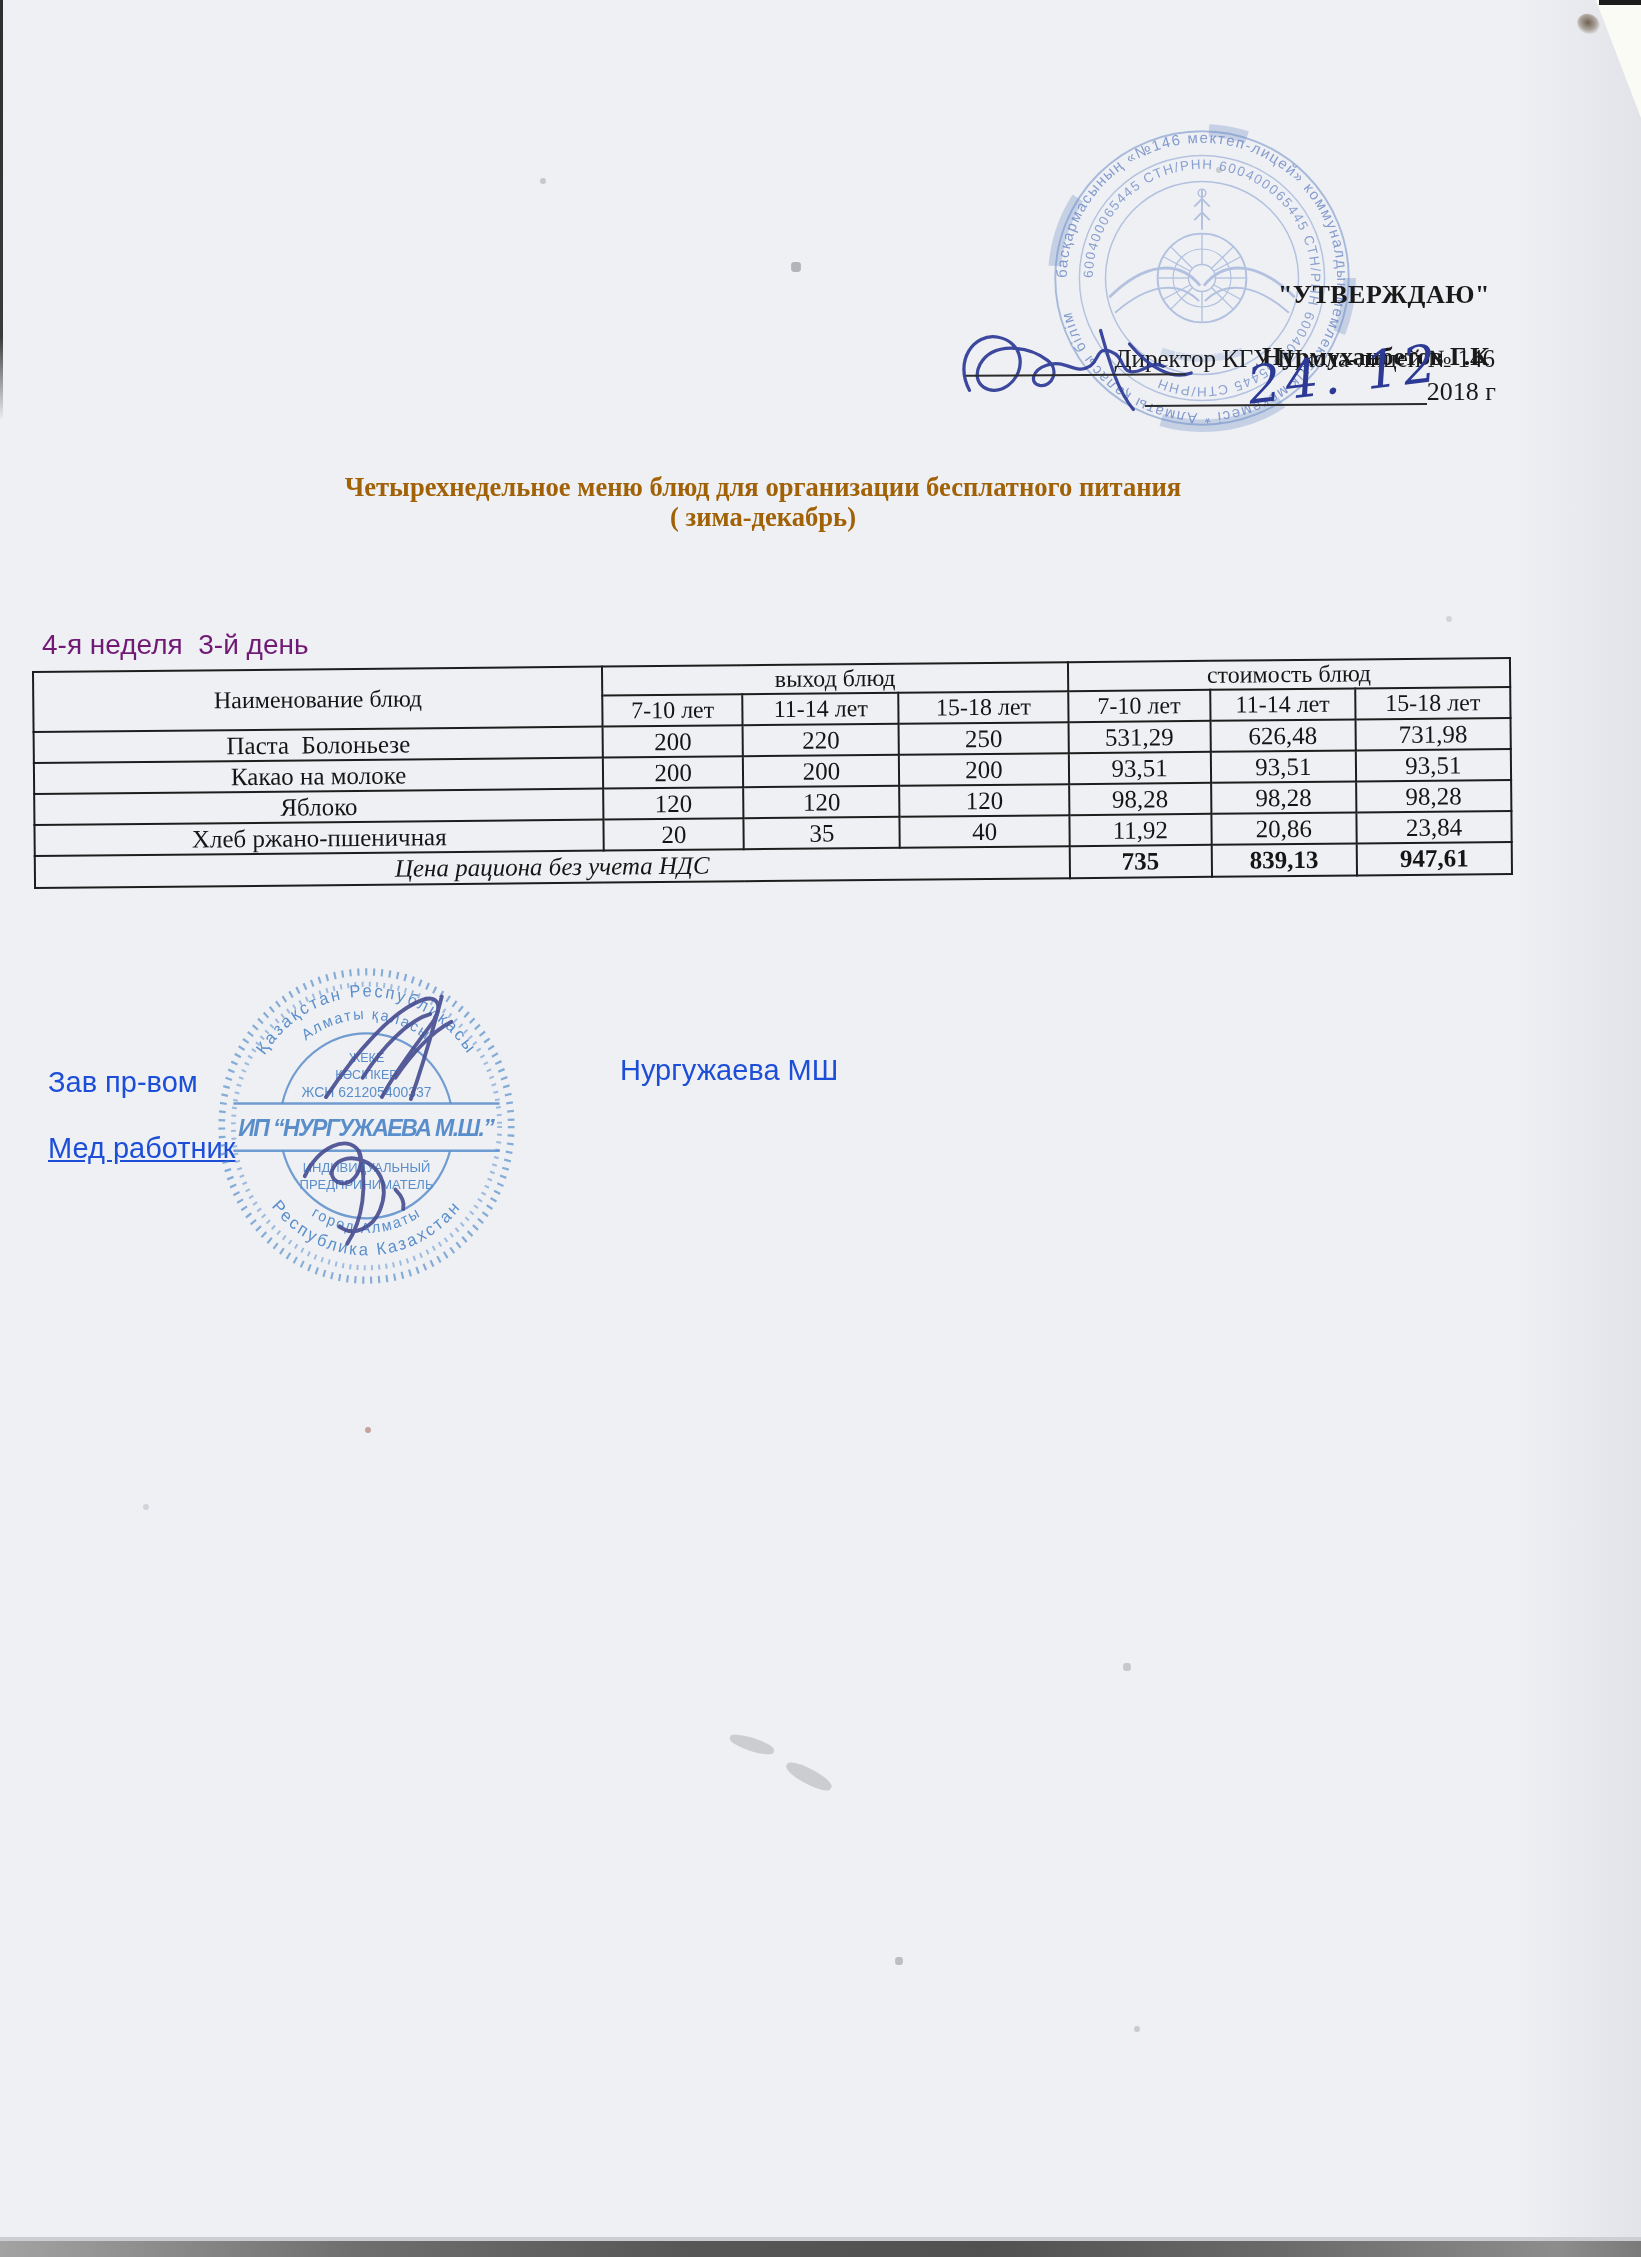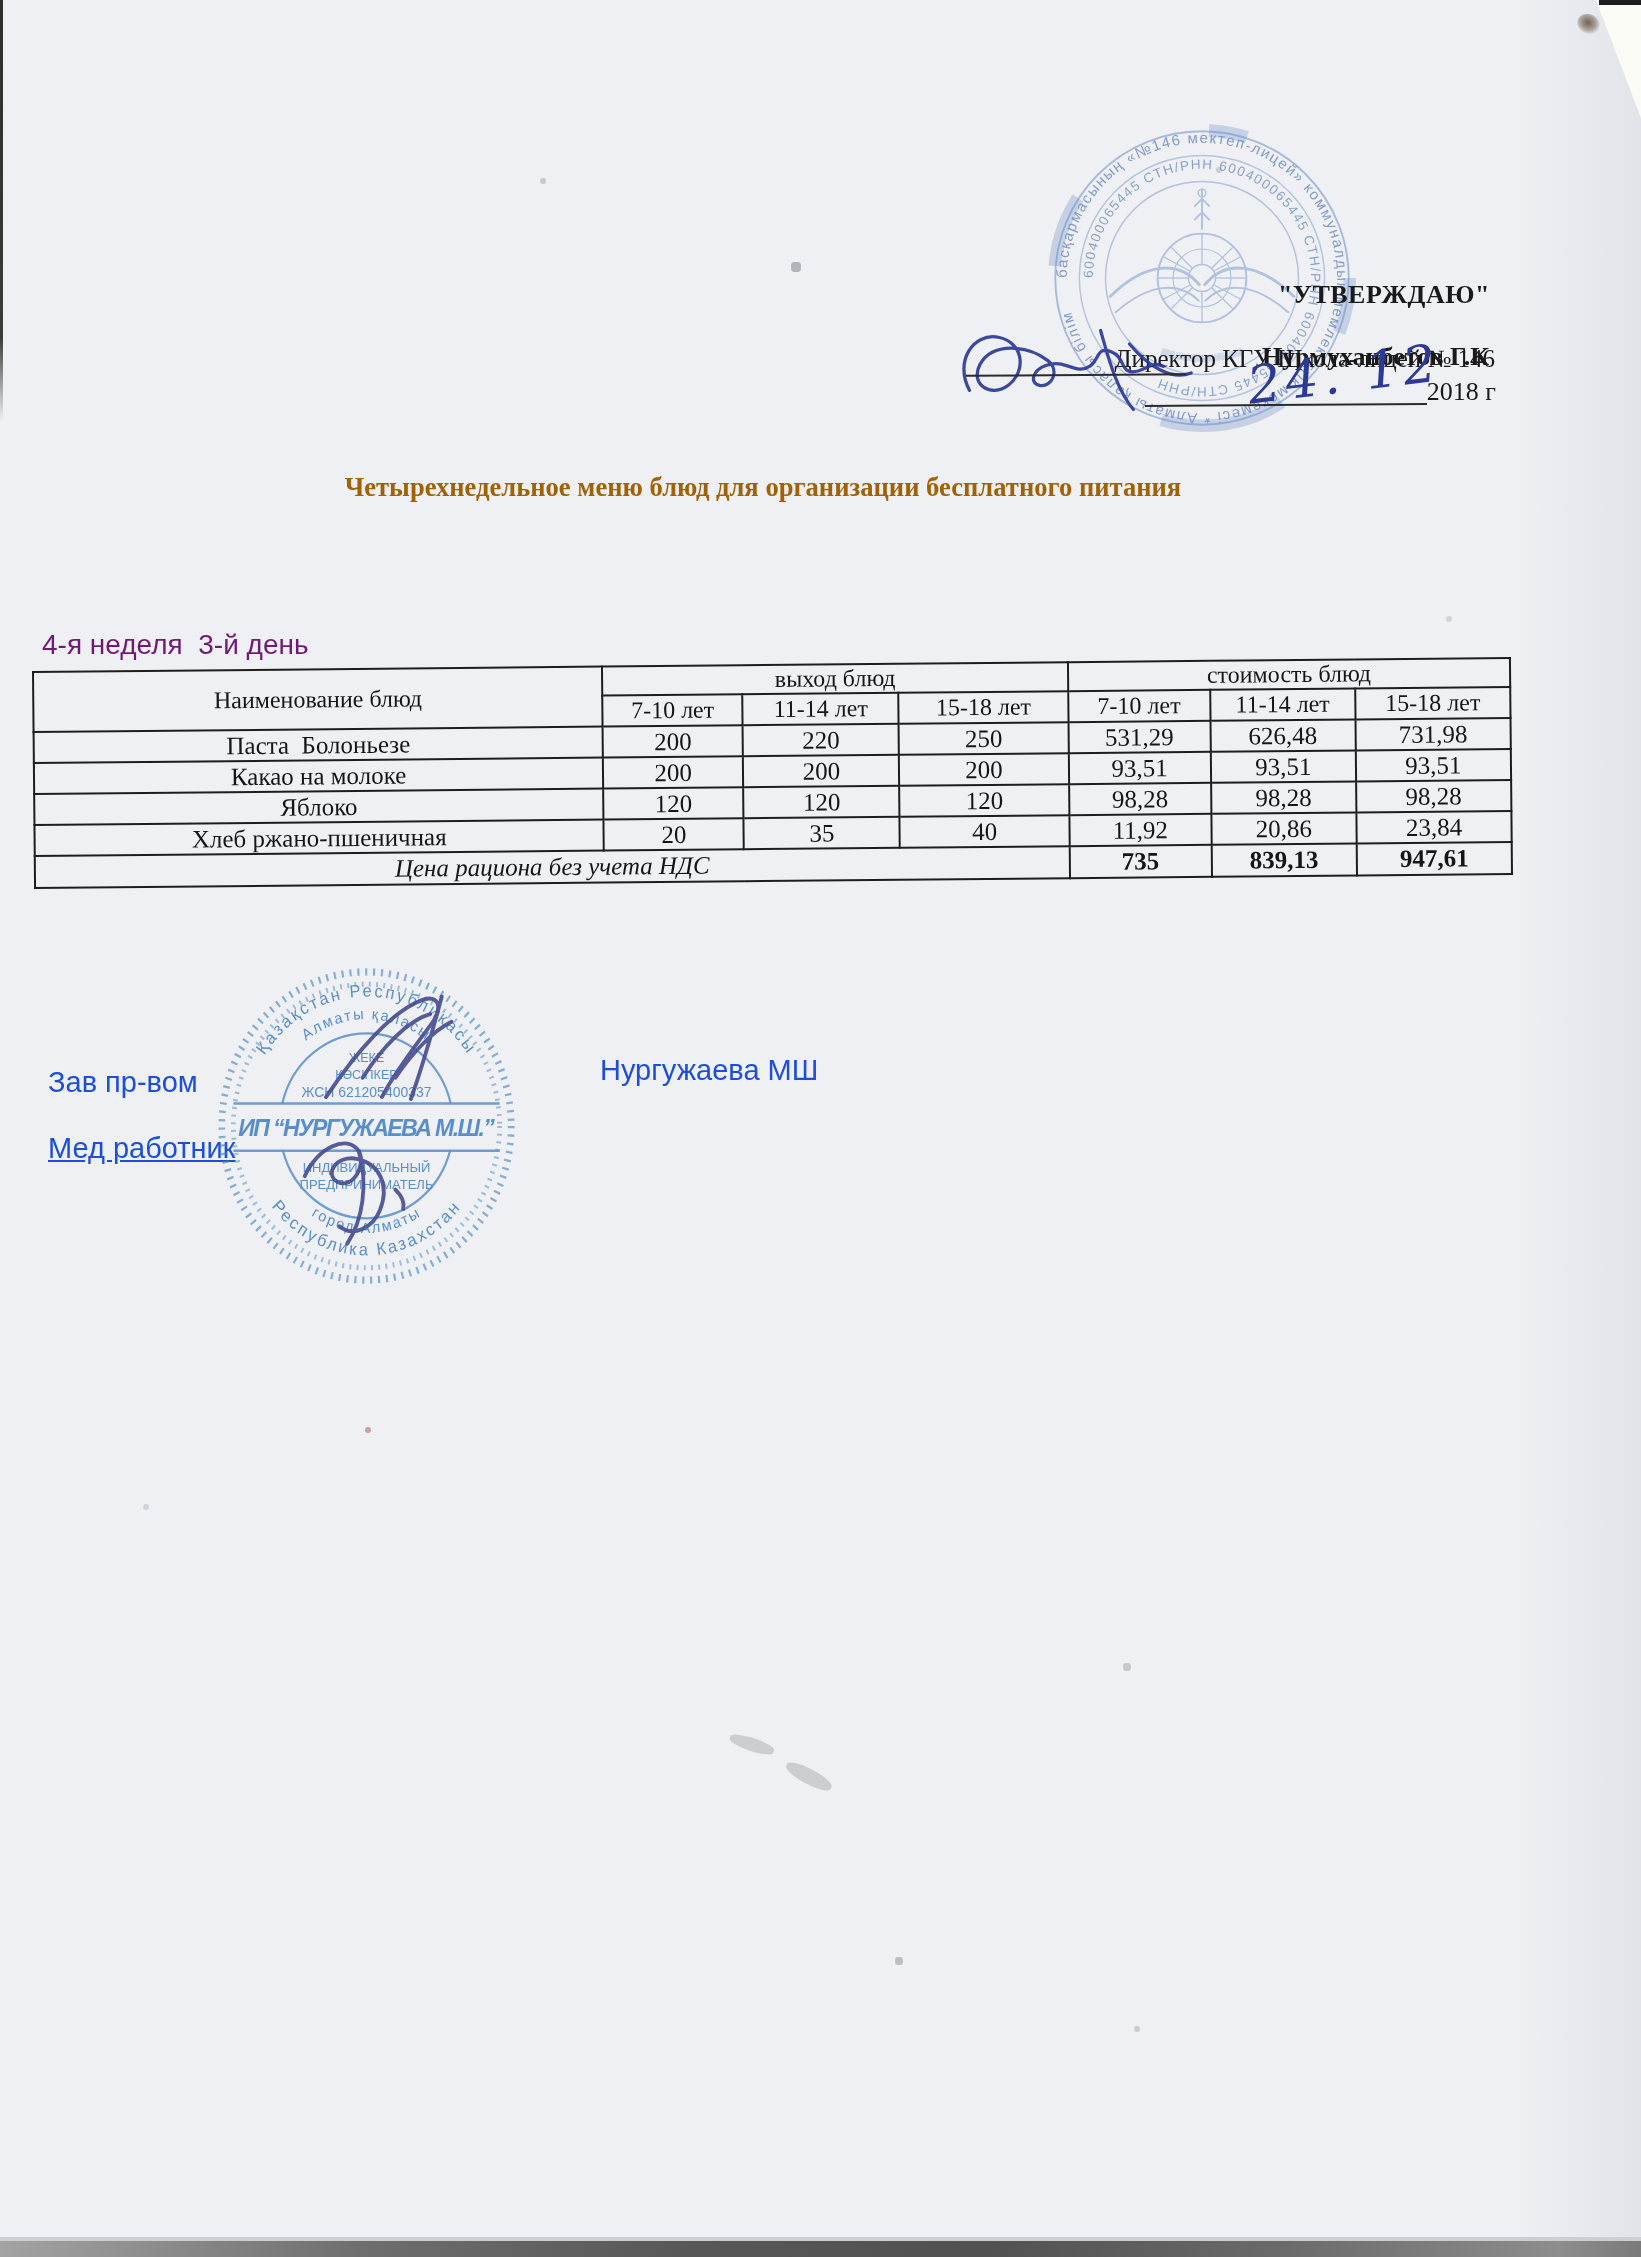--- a/index.html
+++ b/index.html
@@ -67,21 +67,21 @@
   tr.data td{height:29px;}
   td.name{text-align:left;padding-left:9.7px;white-space:pre;}
   tr.total td{height:30px;}
   td.total-name{font-style:italic;text-align:left;padding-left:9.7px;font-size:25px;}
   td.bold{font-weight:bold;}
 
   
   .sig-label{position:absolute;font-family:"Liberation Sans",sans-serif;font-size:29px;color:#1d4ed8;white-space:nowrap;}
   .lbl-zav{left:48px;top:1066px;}
   .lbl-med{left:48px;top:1132px;text-decoration:underline;}
-  .lbl-nurg{left:600px;top:1054px;}
+  .lbl-nurg{left:620px;top:1054px;}
 
   .stamp-top{position:absolute;left:1035px;top:106px;}
   .stamp-bottom{position:absolute;left:212px;top:962px;}
   .sig-svg{position:absolute;left:954px;top:317px;}
 </style>
 </head>
 <body>
 
 <div class="page">
 
@@ -154,20 +154,21 @@
       <path d="M 182,28 C 202,52 226,66 246,58"></path>
     </g>
   </svg>
   <div class="uline uline1"></div>
   <div class="hand-date">24. 12</div>
   <div class="uline uline2"></div>
   <div class="appr appr-year">2018 г</div>
 
   <div class="doc-title">
     <div>Четырехнедельное меню блюд для организации бесплатного питания</div>
+    <div>( зима-декабрь)</div>
   </div>
 
   <div class="week-label">4-я неделя  3-й день</div>
 
   <div class="tbl-wrap">
     <table class="menu">
       <colgroup>
         <col style="width:565px">
           <col style="width:139px">
           <col style="width:155px">

